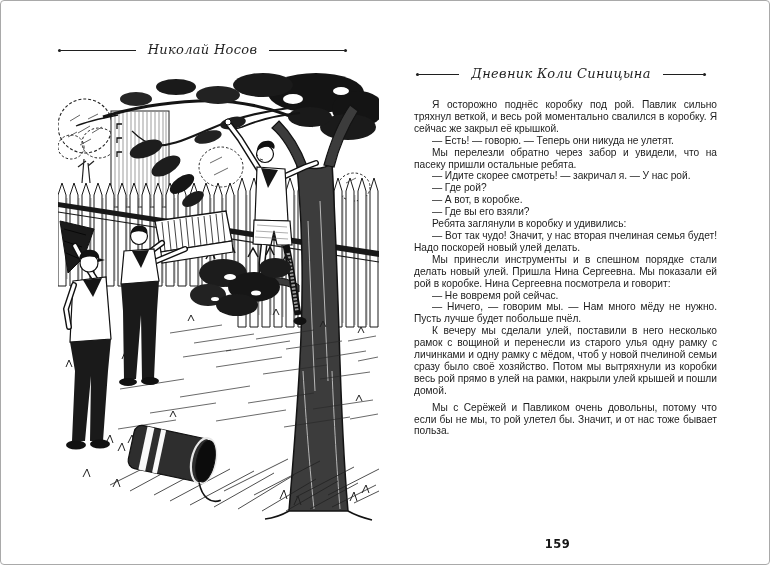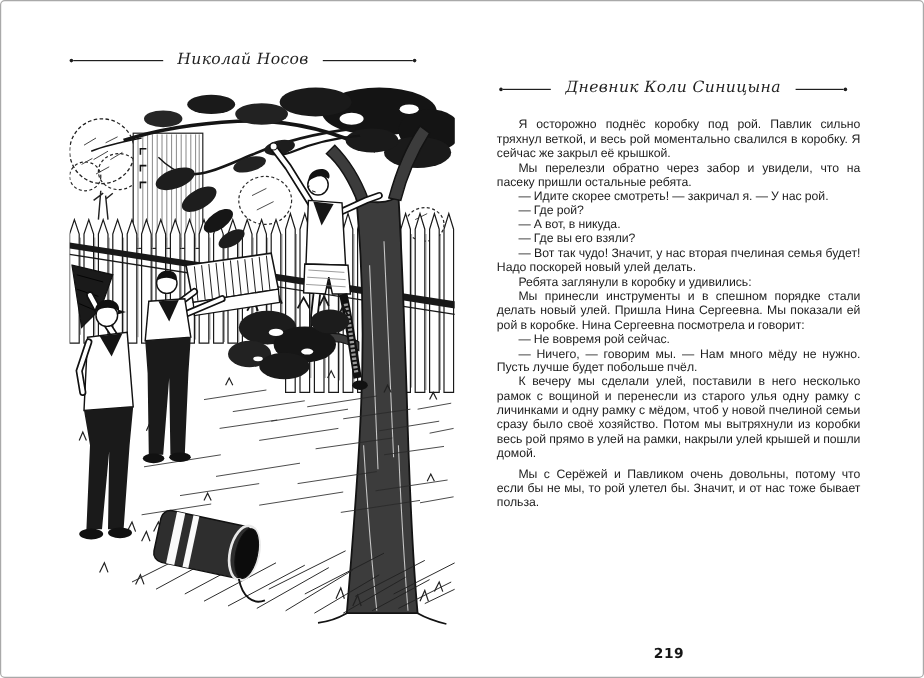--- a/index.html
+++ b/index.html
@@ -245,29 +245,30 @@
     <div class="running-head">
       <span class="rh-dot"></span>
       <span class="rh-rule"></span>
       <span class="rh-title">Дневник Коли Синицына</span>
       <span class="rh-rule"></span>
       <span class="rh-dot"></span>
     </div>
 
     <div class="text-block" lang="ru">
       <p>Я осторожно поднёс коробку под рой. Павлик сильно тряхнул веткой, и весь рой моментально свалился в коробку. Я сейчас же закрыл её крышкой.</p>
+      <p>— Есть! — говорю. — Теперь они никуда не улетят.</p>
       <p>Мы перелезли обратно через забор и увидели, что на пасеку пришли остальные ребята.</p>
       <p>— Идите скорее смотреть! — закричал я. — У нас рой.</p>
       <p>— Где рой?</p>
-      <p>— А вот, в никуда.</p>
+      <p>— А вот, в коробке.</p>
       <p>— Где вы его взяли?</p>
+      <p>Ребята заглянули в коробку и удивились:</p>
       <p>— Вот так чудо! Значит, у нас вторая пчелиная семья будет! Надо поскорей новый улей делать.</p>
-      <p>Ребята заглянули в коробку и удивились:</p>
       <p>Мы принесли инструменты и в спешном порядке стали делать новый улей. Пришла Нина Сергеевна. Мы показали ей рой в коробке. Нина Сергеевна посмотрела и говорит:</p>
       <p>— Не вовремя рой сейчас.</p>
       <p>— Ничего, — говорим мы. — Нам много мёду не нужно. Пусть лучше будет побольше пчёл.</p>
       <p>К вечеру мы сделали улей, поставили в него несколько рамок с вощиной и перенесли из старого улья одну рамку с личинками и одну рамку с мёдом, чтоб у новой пчелиной семьи сразу было своё хозяйство. Потом мы вытряхнули из коробки весь рой прямо в улей на рамки, накрыли улей крышей и пошли домой.</p>
       <p class="entry-gap">Мы с Серёжей и Павликом очень довольны, потому что если бы не мы, то рой улетел бы. Значит, и от нас тоже бывает польза.</p>
     </div>
 
-    <div class="page-number">219</div>
+    <div class="page-number">159</div>
   </div>
 </div>
 
 </body></html>

